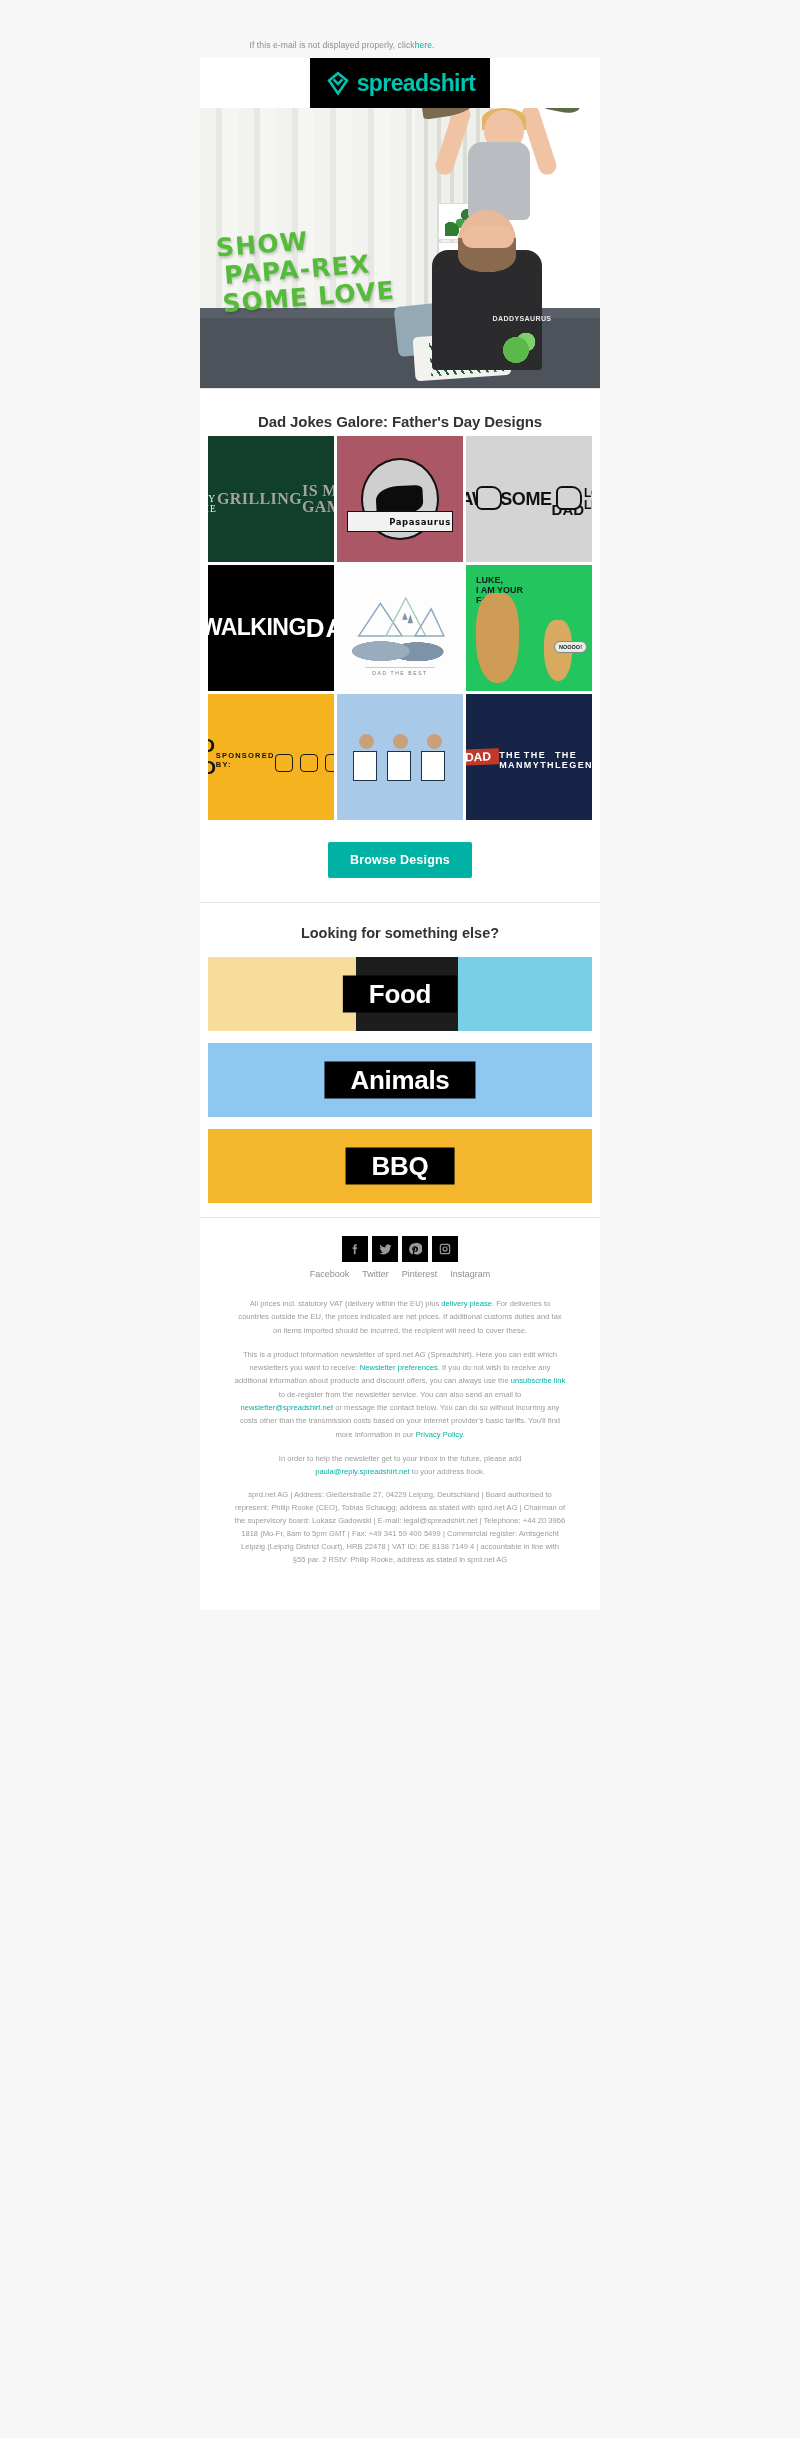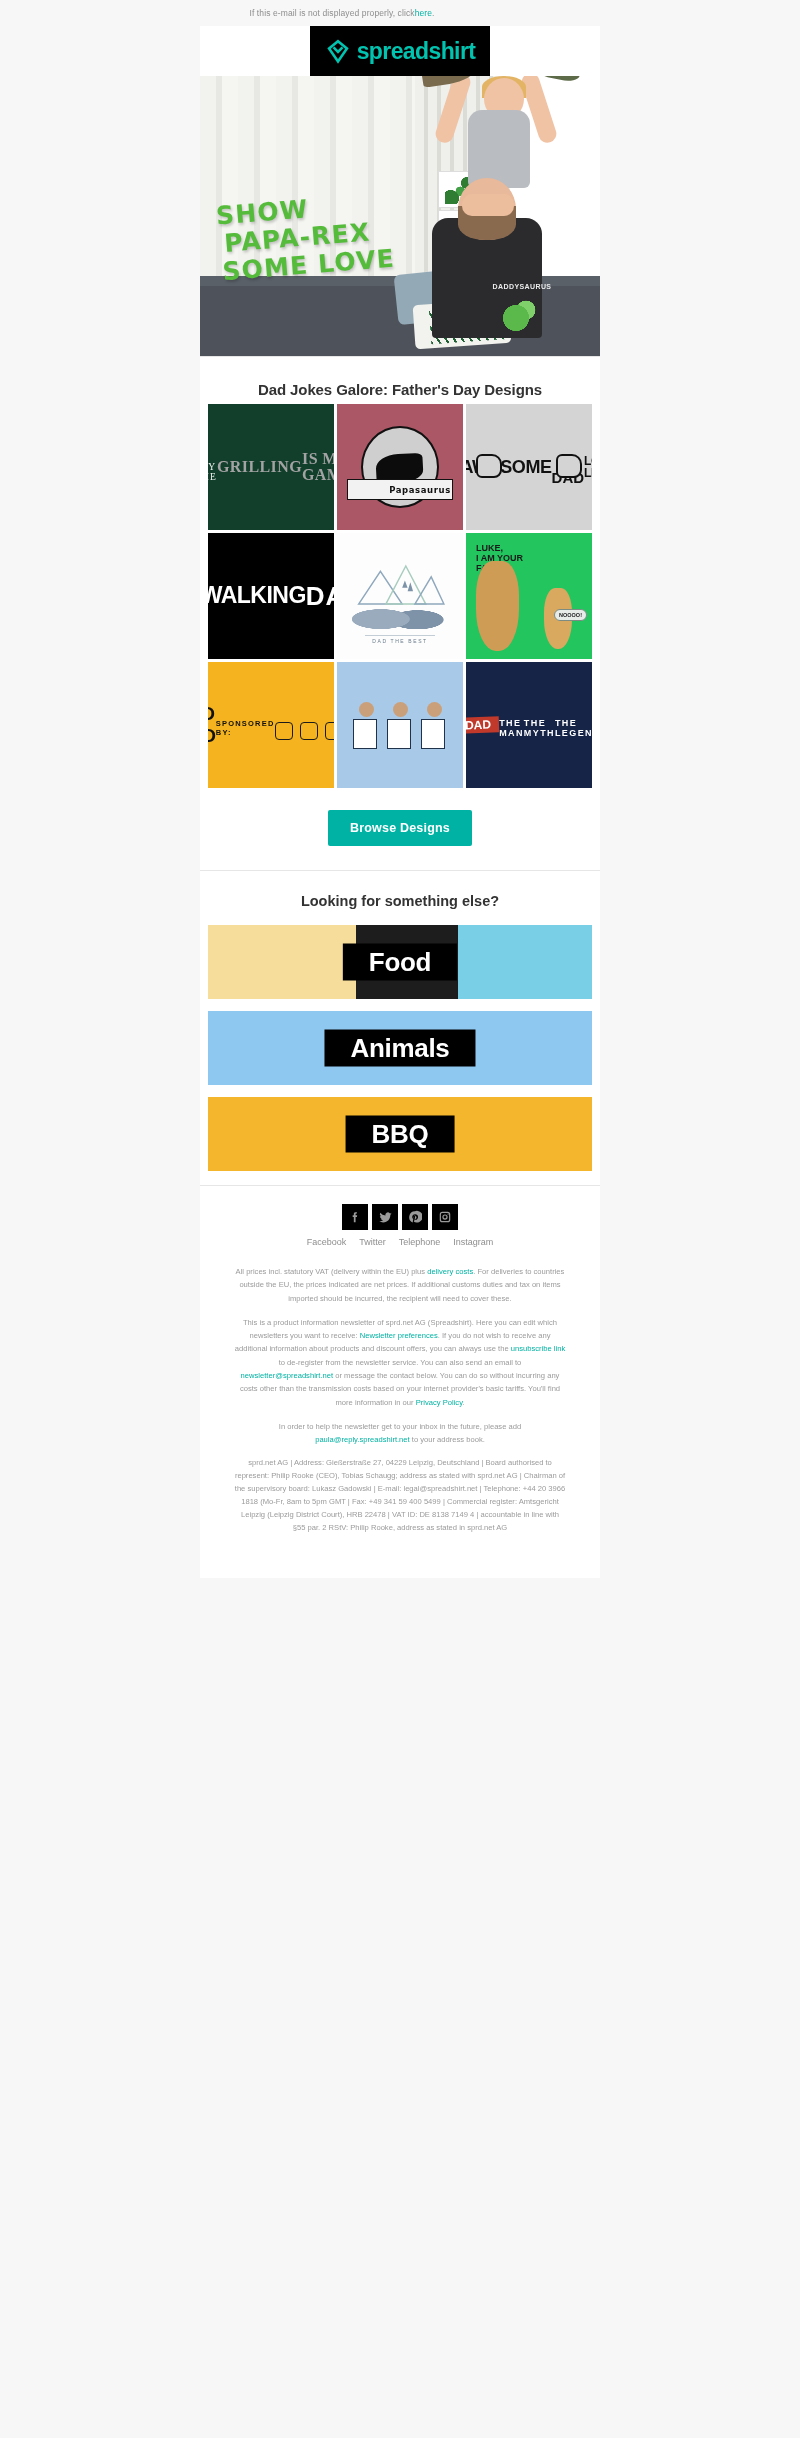--- a/index.html
+++ b/index.html
@@ -3,21 +3,21 @@
 <meta charset="utf-8">
 <title>Spreadshirt Father's Day Newsletter</title>
 <style>
   * { box-sizing: border-box; margin: 0; padding: 0; }
   html, body {
     width: 800px;
     background: #f7f7f7;
     font-family: "Liberation Sans", sans-serif;
     -webkit-font-smoothing: antialiased;
   }
-  .page { width: 684px; position: relative; }
+  .page { width: 684px; position: relative; margin-top: 32px; }
 
   
   .preheader {
     height: 26px; display: flex; align-items: center; justify-content: center;
     font-size: 8.5px; color: #8d8d8d; background: #f7f7f7; letter-spacing: .1px;
   }
   .preheader a { color: #00b3a4; text-decoration: none; }
 
   
   .email { width: 800px; background: #f7f7f7; }
@@ -433,27 +433,27 @@
           </div>
           <div class="soc">
             <svg width="14" height="14" viewBox="0 0 24 24">
                 <path d="M7.5 3h9A4.5 4.5 0 0 1 21 7.5v9a4.5 4.5 0 0 1-4.5 4.5h-9A4.5 4.5 0 0 1 3 16.5v-9A4.5 4.5 0 0 1 7.5 3zm0 2A2.5 2.5 0 0 0 5 7.5v9A2.5 2.5 0 0 0 7.5 19h9a2.5 2.5 0 0 0 2.5-2.5v-9A2.5 2.5 0 0 0 16.5 5h-9zM12 7.5a4.5 4.5 0 1 1 0 9 4.5 4.5 0 0 1 0-9zm0 2a2.5 2.5 0 1 0 0 5 2.5 2.5 0 0 0 0-5zM17.3 6a1 1 0 1 1 0 2 1 1 0 0 1 0-2z"></path>
               </svg>
           </div>
         </div>
         <div class="social-names">
           <span>Facebook</span>
           <span>Twitter</span>
-          <span>Telephone</span>
+          <span>Pinterest</span>
           <span>Instagram</span>
         </div>
       </div>
 
       <div class="legal">
-        <p><span>All prices incl. statutory VAT (delivery within the EU) plus </span><a href="#">delivery costs</a><span>. For deliveries to countries outside the EU, the prices indicated are net prices. If additional customs duties and tax on items imported should be incurred, the recipient will need to cover these.</span></p>
+        <p><span>All prices incl. statutory VAT (delivery within the EU) plus </span><a href="#">delivery please</a><span>. For deliveries to countries outside the EU, the prices indicated are net prices. If additional customs duties and tax on items imported should be incurred, the recipient will need to cover these.</span></p>
 
         <p><span>This is a product information newsletter of sprd.net AG (Spreadshirt). Here you can edit which newsletters you want to receive: </span><a href="#">Newsletter preferences</a><span>. If you do not wish to receive any additional information about products and discount offers, you can always use the </span><a href="#">unsubscribe link</a><span> to de-register from the newsletter service. You can also send an email to </span><a href="#">newsletter@spreadshirt.net</a><span> or message the contact below. You can do so without incurring any costs other than the transmission costs based on your internet provider's basic tariffs. You'll find more information in our </span><a href="#">Privacy Policy</a><span>.</span></p>
 
         <p><span>In order to help the newsletter get to your inbox in the future, please add </span><a href="#">paula@reply.spreadshirt.net</a><span> to your address book.</span></p>
 
         <p class="tight legal-last">sprd.net AG | Address: Gießerstraße 27, 04229 Leipzig, Deutschland | Board authorised to represent: Philip Rooke (CEO), Tobias Schaugg; address as stated with sprd.net AG | Chairman of the supervisory board: Lukasz Gadowski | E-mail: legal@spreadshirt.net | Telephone: +44 20 3966 1818 (Mo-Fr, 8am to 5pm GMT | Fax: +49 341 59 400 5499 | Commercial register: Amtsgericht Leipzig (Leipzig District Court), HRB 22478 | VAT ID: DE 8138 7149 4 | accountable in line with §55 par. 2 RStV: Philip Rooke, address as stated in sprd.net AG</p>
       </div>
 
     </div>
   </div>

